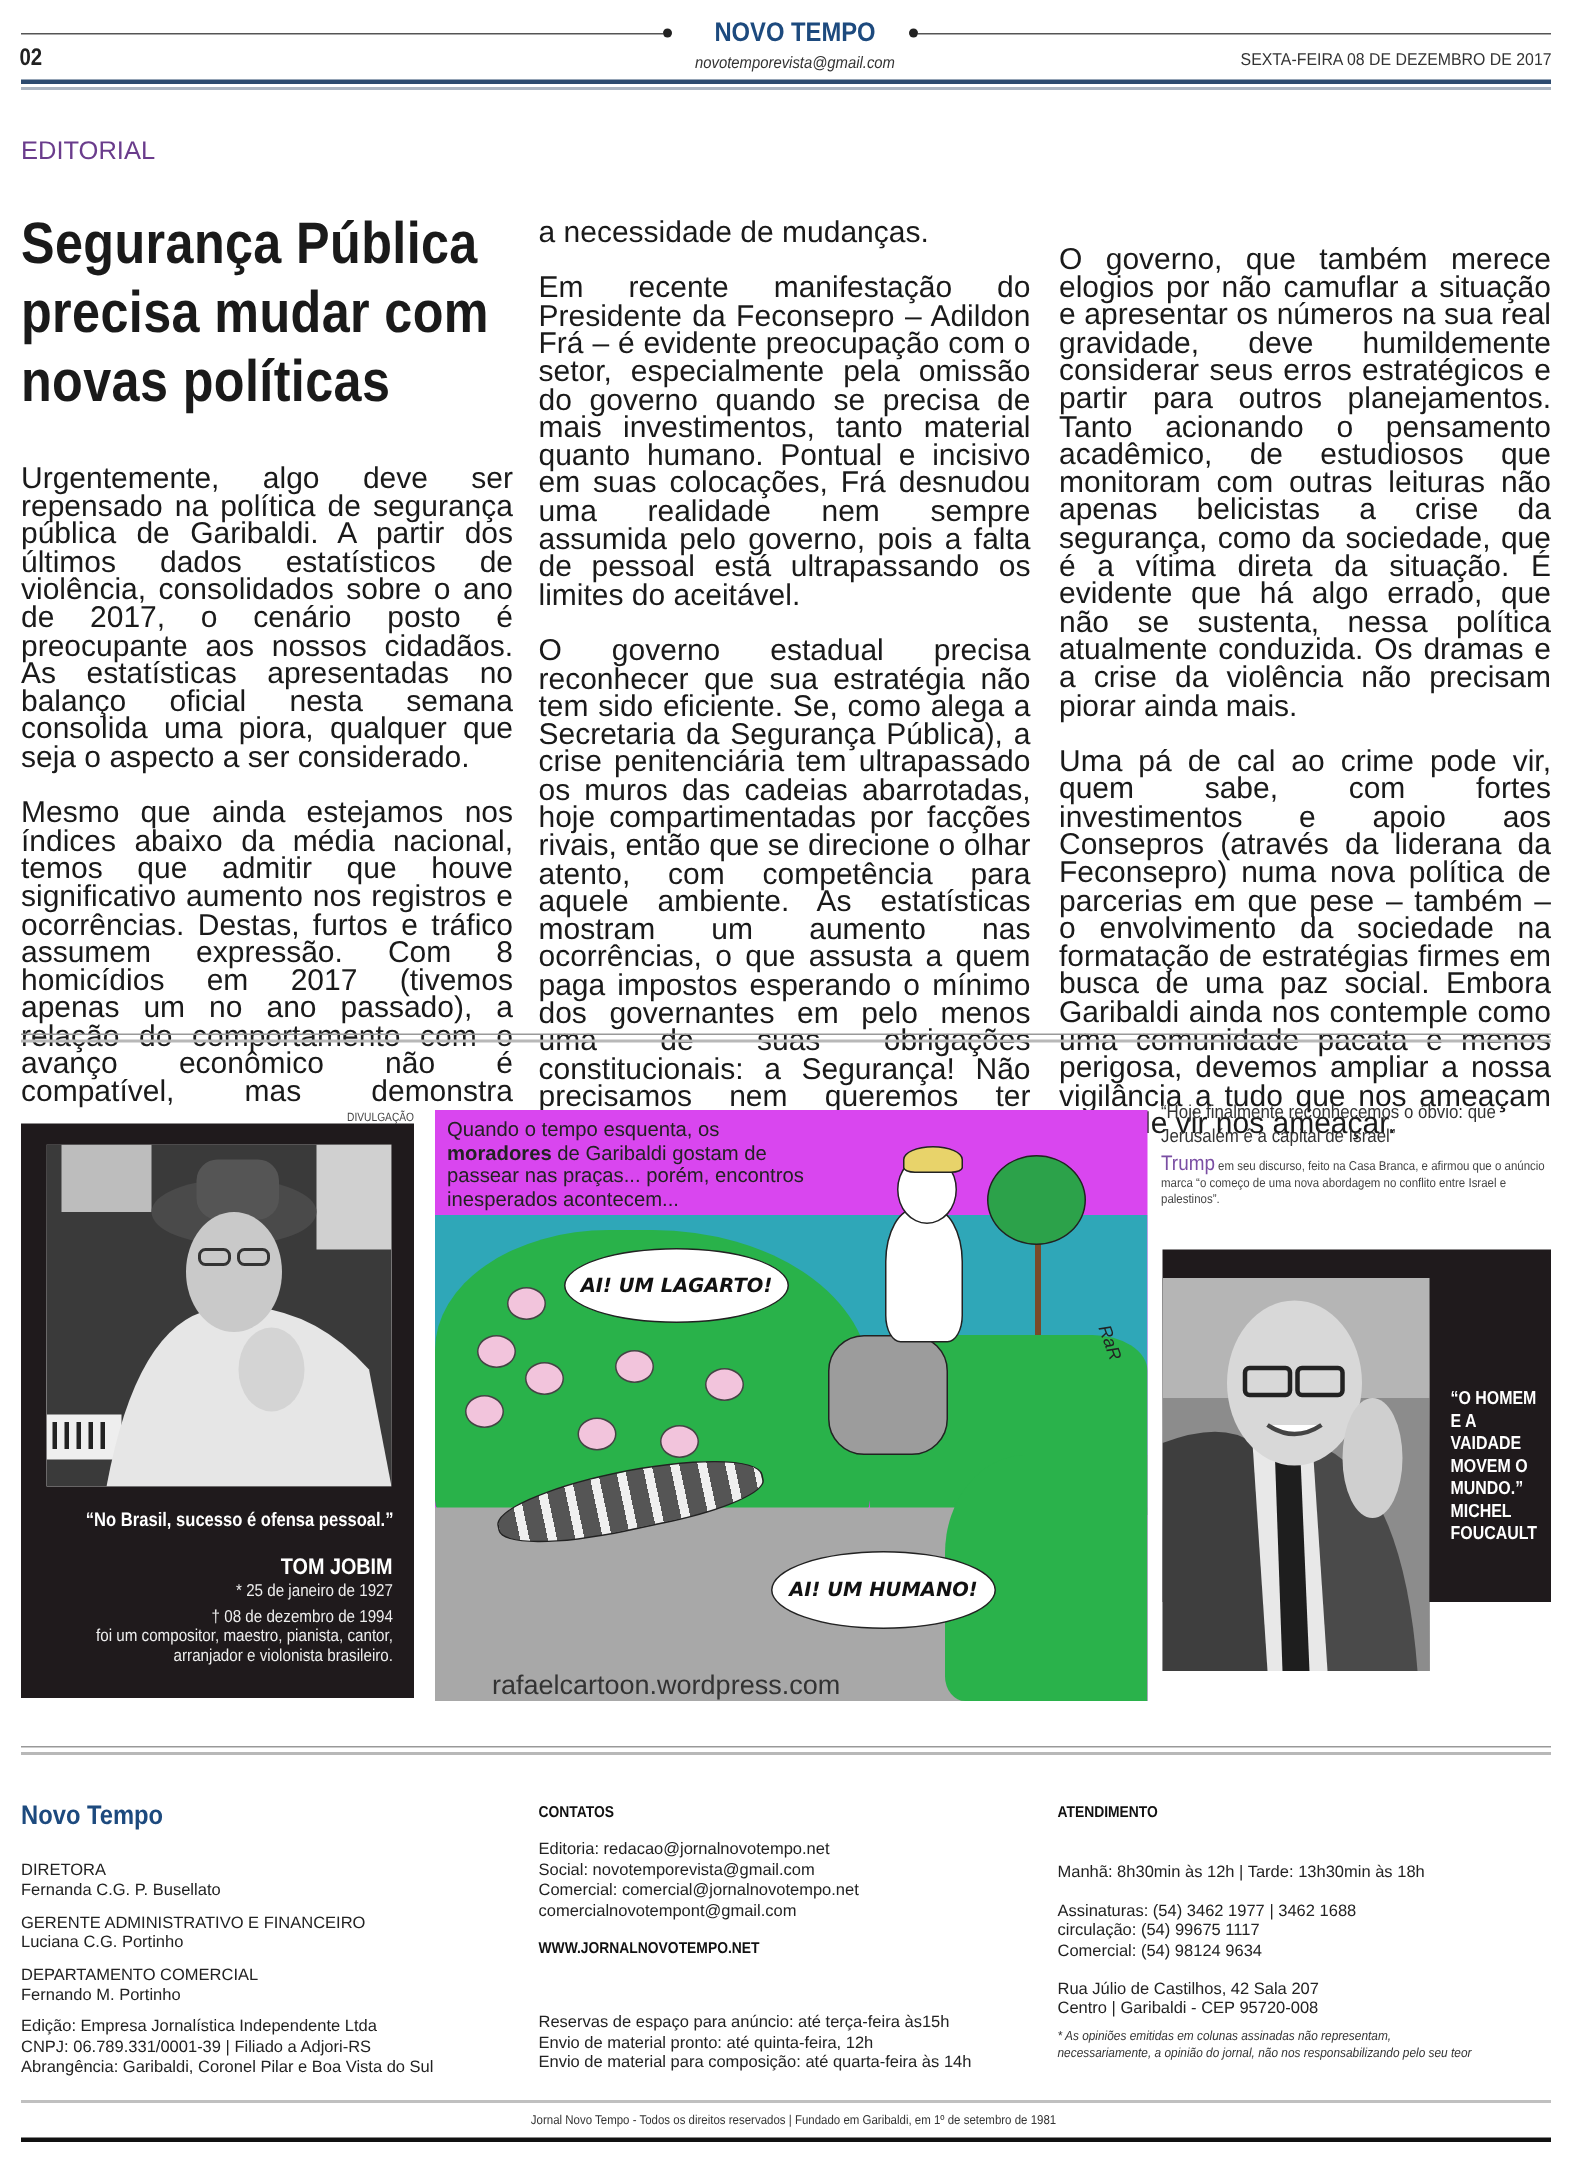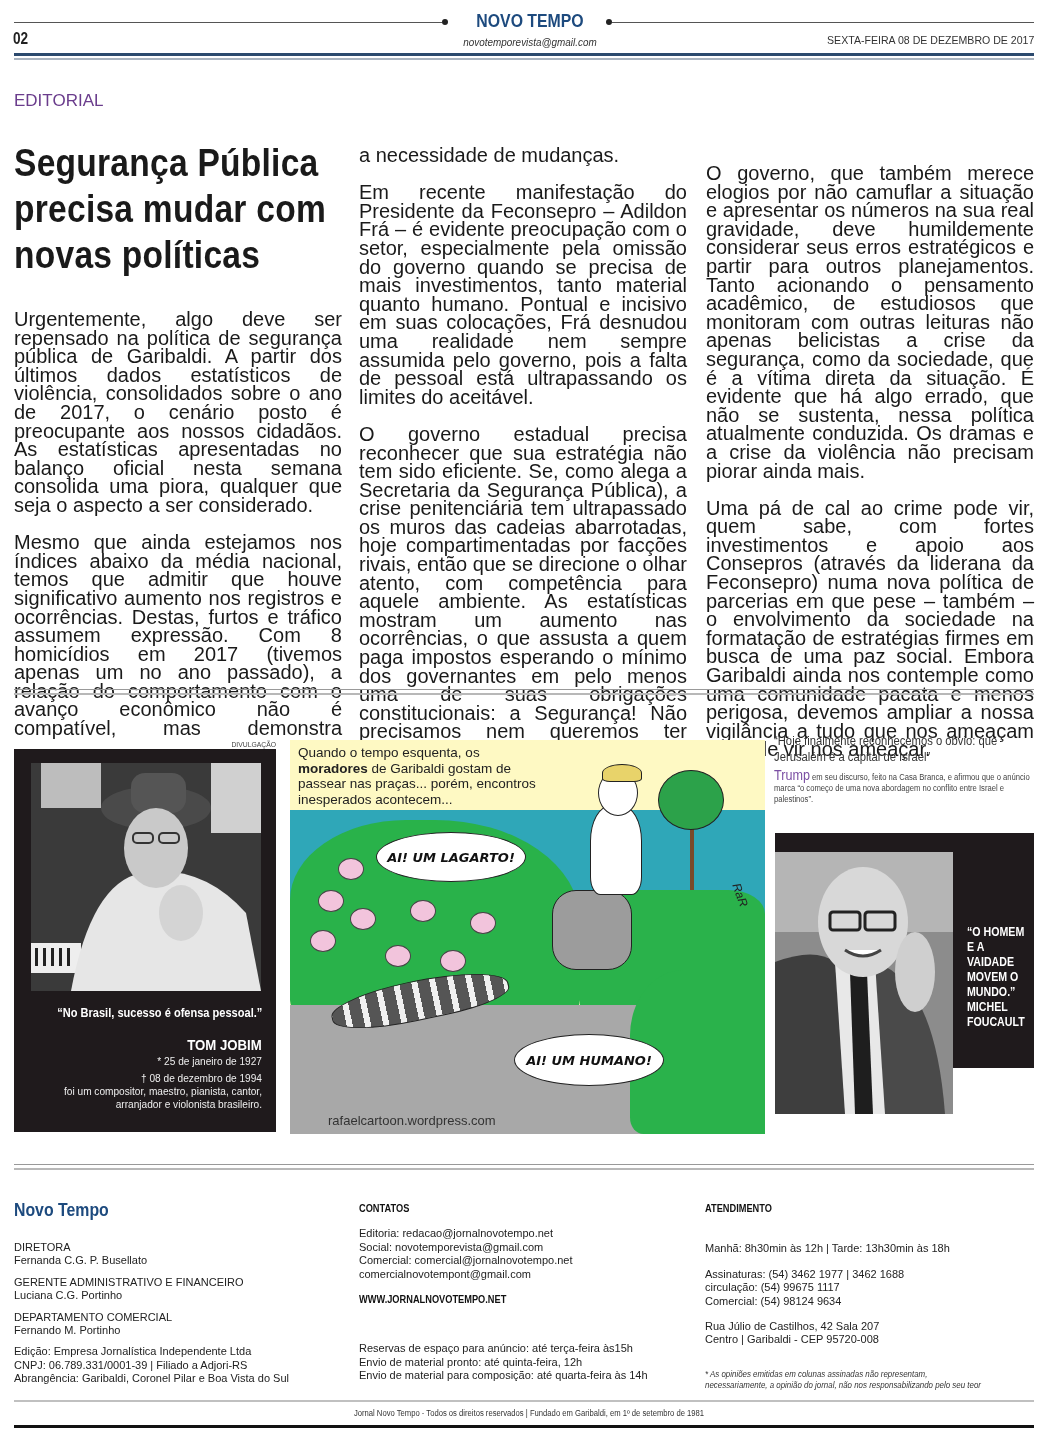--- a/index.html
+++ b/index.html
@@ -35,41 +35,41 @@
 
   
   .credit { position: absolute; left: 200px; width: 76px; top: 740px; text-align: right; font-size: 8px; color: #444; transform: scaleX(0.85); transform-origin: right; }
   .jobim-box { position: absolute; left: 14px; top: 749px; width: 262px; height: 383px; background: #1f1a1c; }
   .jobim-photo { position: absolute; left: 17px; top: 14px; width: 230px; height: 228px; background: linear-gradient(160deg, #6d6d6d 0%, #b8b8b8 35%, #e6e6e6 55%, #8a8a8a 100%); overflow: hidden; }
   .jobim-quote { position: absolute; right: 14px; top: 256px; font-weight: bold; font-size: 13px; color: #fff; text-align: right; transform: scaleX(0.85); transform-origin: right; white-space: nowrap; }
   .jobim-name { position: absolute; right: 14px; top: 287px; font-weight: bold; font-size: 15px; color: #fff; transform: scaleX(0.88); transform-origin: right; }
   .jobim-bio { position: absolute; right: 14px; top: 306px; width: 260px; font-size: 11.5px; line-height: 13px; color: #eee; text-align: right; transform: scaleX(0.88); transform-origin: right; }
 
   
-  .cartoon { position: absolute; left: 290px; top: 740px; width: 475px; height: 394px; background: #fef9c3; overflow: hidden; }
+  .cartoon { position: absolute; left: 290px; top: 740px; width: 475px; height: 394px; background: #d946ef; overflow: hidden; }
   .sky { position: absolute; left: 0; top: 70px; width: 475px; height: 160px; background: #2fa7b8; }
   .bushes { position: absolute; left: 0; top: 80px; width: 290px; height: 200px; background: #29b24a; border-radius: 40% 50% 10% 10%; }
   .grass { position: absolute; left: 290px; top: 150px; width: 185px; height: 120px; background: #2ab24b; border-radius: 30% 20% 0 0; }
   .path { position: absolute; left: 0; top: 265px; width: 475px; height: 129px; background: #a8a8a8; }
   .bush-right { position: absolute; left: 340px; top: 230px; width: 135px; height: 164px; background: #2ab24b; border-radius: 40% 0 0 10%; }
   .flower { position: absolute; width: 26px; height: 22px; border-radius: 50%; background: #f2c4dc; border: 1px solid #444; }
   .caption { position: absolute; left: 8px; top: 5px; width: 260px; font-size: 13.5px; line-height: 15.5px; color: #222; }
   .caption b { font-weight: bold; }
   .bubble { position: absolute; background: #fff; border: 1.5px solid #222; border-radius: 50%; display: flex; align-items: center; justify-content: center;
     font-family: "DejaVu Sans", sans-serif; font-weight: bold; font-style: italic; font-size: 13px; color: #111; }
   .bubble1 { left: 86px; top: 92px; width: 150px; height: 50px; }
   .bubble2 { left: 224px; top: 294px; width: 150px; height: 52px; }
   .tree-trunk { position: absolute; left: 400px; top: 72px; width: 4px; height: 110px; background: #7a4a2a; }
   .tree-top { position: absolute; left: 368px; top: 30px; width: 66px; height: 60px; border-radius: 50%; background: #2ca24a; border: 1px solid #222; }
   .woman-body { position: absolute; left: 300px; top: 65px; width: 52px; height: 90px; background: #fff; border: 1.5px solid #222; border-radius: 40% 40% 20% 20%; }
   .woman-head { position: absolute; left: 308px; top: 30px; width: 40px; height: 46px; background: #fff; border: 1.5px solid #222; border-radius: 50%; }
   .woman-hair { position: absolute; left: 312px; top: 24px; width: 40px; height: 18px; background: #e8d36a; border-radius: 50% 50% 20% 20%; border: 1px solid #222; }
   .woman-legs { position: absolute; left: 262px; top: 150px; width: 80px; height: 80px; background: #9c9c9c; border: 1.5px solid #222; border-radius: 30%; }
   .lizard { position: absolute; left: 40px; top: 240px; width: 180px; height: 40px; background: repeating-linear-gradient(90deg, #555 0 12px, #f0f0f0 12px 18px); border: 1.5px solid #222; border-radius: 50% 60% 40% 50%; transform: rotate(-12deg); }
-  .watermark { position: absolute; left: 38px; top: 373px; font-size: 13px; color: #333; }
+  .watermark { position: absolute; left: 38px; top: 373px; font-size: 18px; color: #333; }
 
   
   .trump-quote { position: absolute; left: 774px; top: 733px; width: 265px; font-size: 12.5px; line-height: 16px; color: #333; transform: scaleX(0.9); transform-origin: left; width: 295px; }
   .trump-note { position: absolute; left: 774px; top: 770px; width: 300px; font-size: 8.5px; line-height: 11px; color: #444; transform: scaleX(0.9); transform-origin: left; }
   .trump-name { font-size: 14px; color: #7a4ea3; }
 
   
   .fou-box { position: absolute; left: 775px; top: 833px; width: 259px; height: 235px; background: #1f1a1c; }
   .fou-photo { position: absolute; left: 0; top: 19px; width: 178px; height: 262px; background: linear-gradient(170deg, #7a7a7a 0%, #c9c9c9 35%, #6a6a6a 60%, #2d2d2d 100%); overflow: hidden; }
   .fou-text { position: absolute; left: 192px; top: 92px; width: 62px; font-weight: bold; font-size: 12.5px; line-height: 15px; color: #fff; transform: scaleX(0.85); transform-origin: left; width: 80px; }
@@ -269,21 +269,21 @@
 <div class="foot-col fc3">
   <div class="grp" style="margin-bottom:27px;"><span class="foot-head">ATENDIMENTO</span></div>
   <div class="grp" style="margin-bottom:12px;">
       <div>Manhã: 8h30min às 12h | Tarde: 13h30min às 18h</div>
     </div>
   <div class="grp" style="margin-bottom:12px;">
     <div>Assinaturas: (54) 3462 1977 | 3462 1688</div>
     <div>circulação: (54) 99675 1117</div>
     <div>Comercial: (54) 98124 9634</div>
   </div>
-  <div class="grp" style="margin-bottom:22px;">
+  <div class="grp" style="margin-bottom:5px;">
     <div>Rua Júlio de Castilhos, 42 Sala 207</div>
     <div>Centro | Garibaldi - CEP 95720-008</div>
   </div>
   <div class="disclaimer">
     <div>* As opiniões emitidas em colunas assinadas não representam,</div>
     <div>necessariamente, a opinião do jornal, não nos responsabilizando pelo seu teor</div>
   </div>
 </div>
 
 <div class="bottom-gray"></div>

